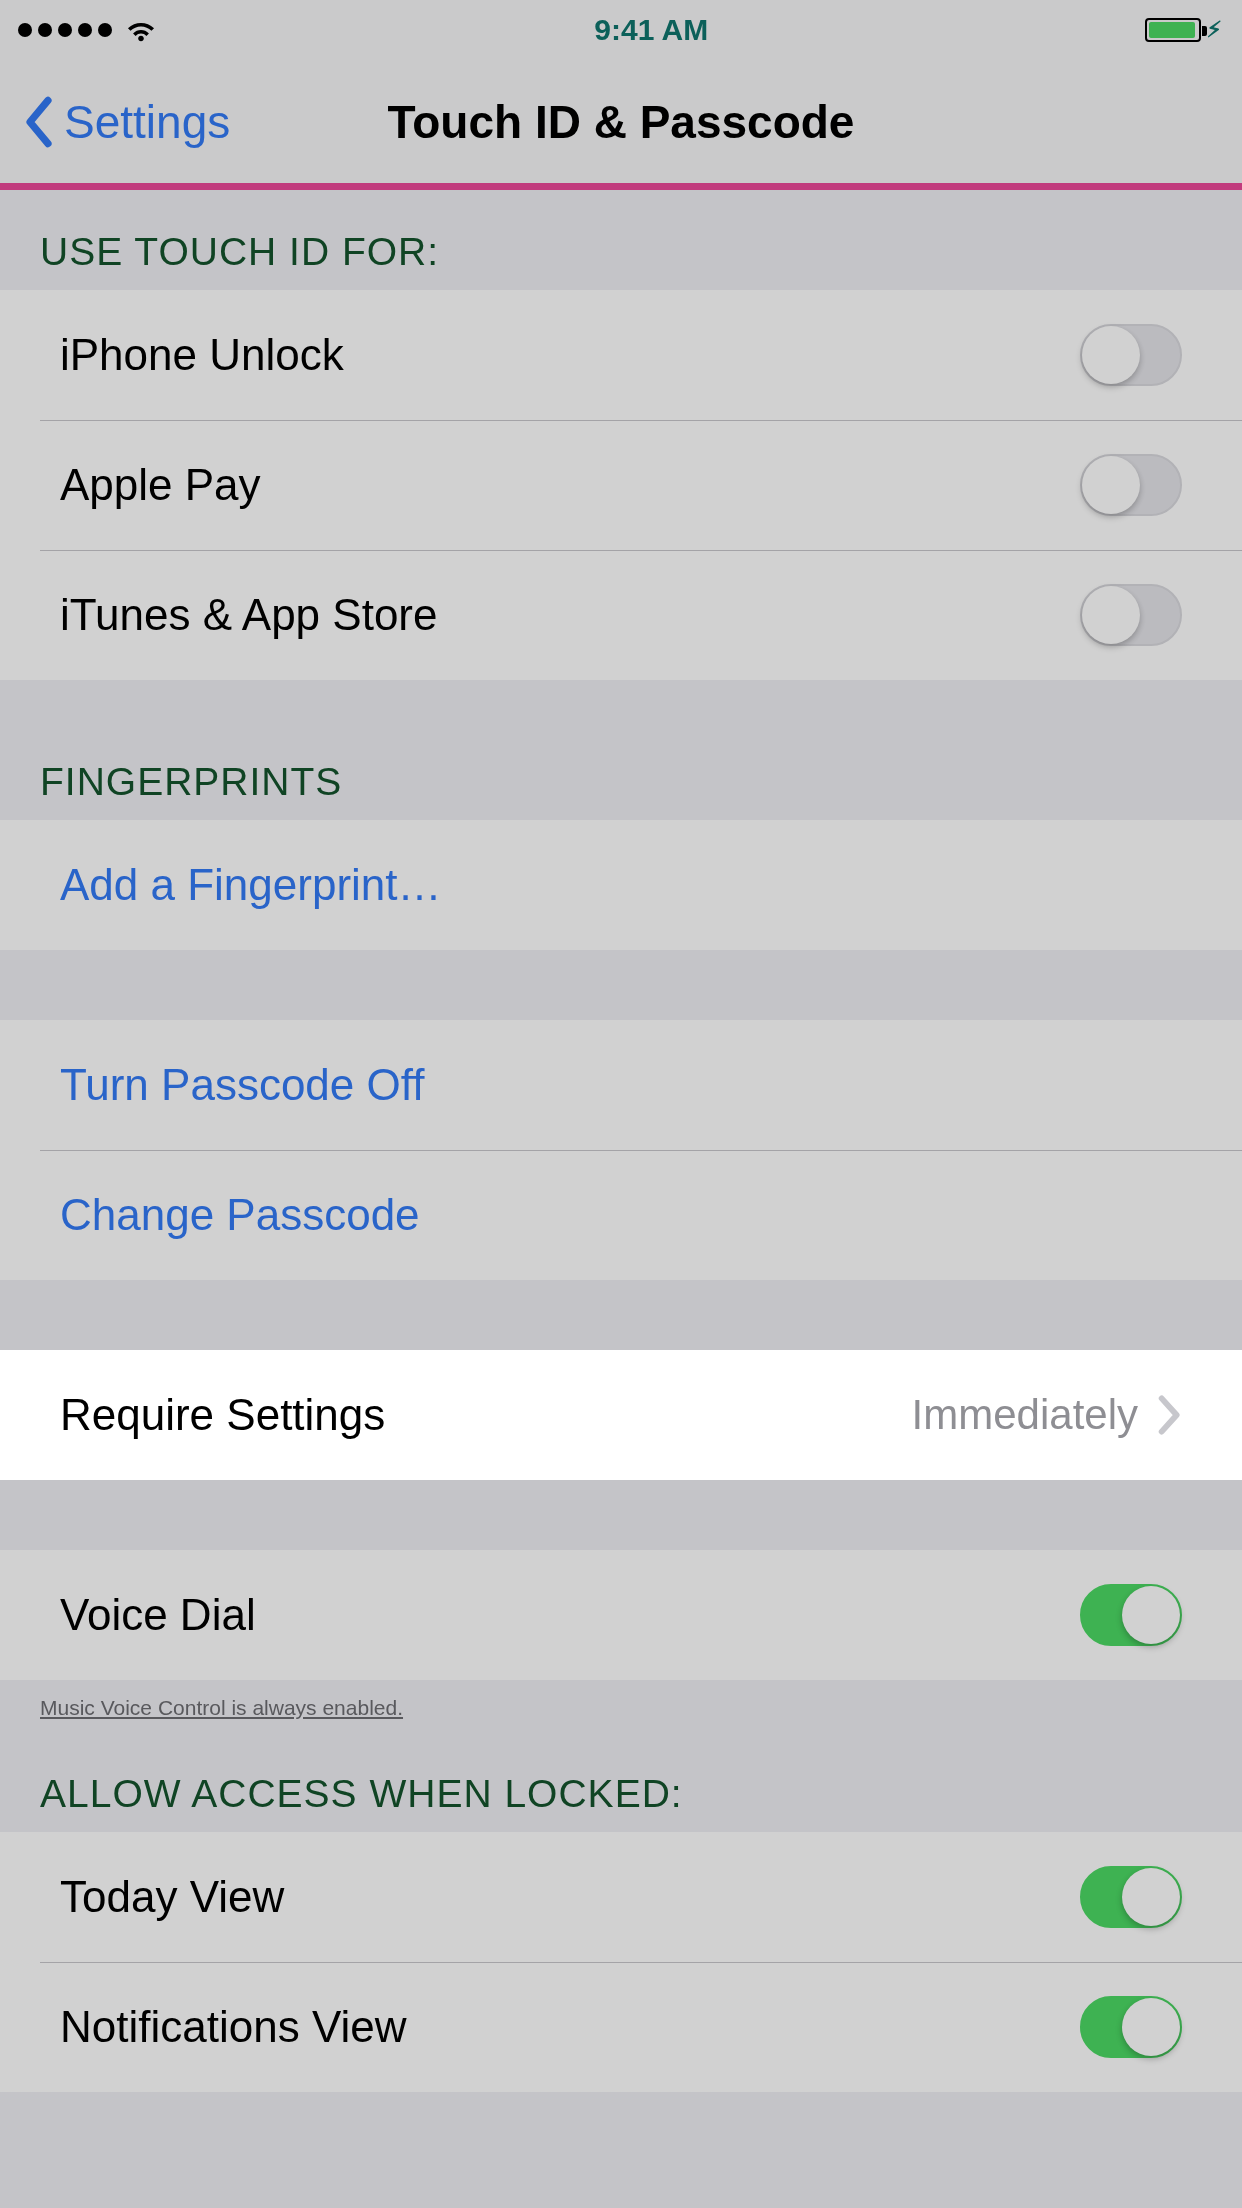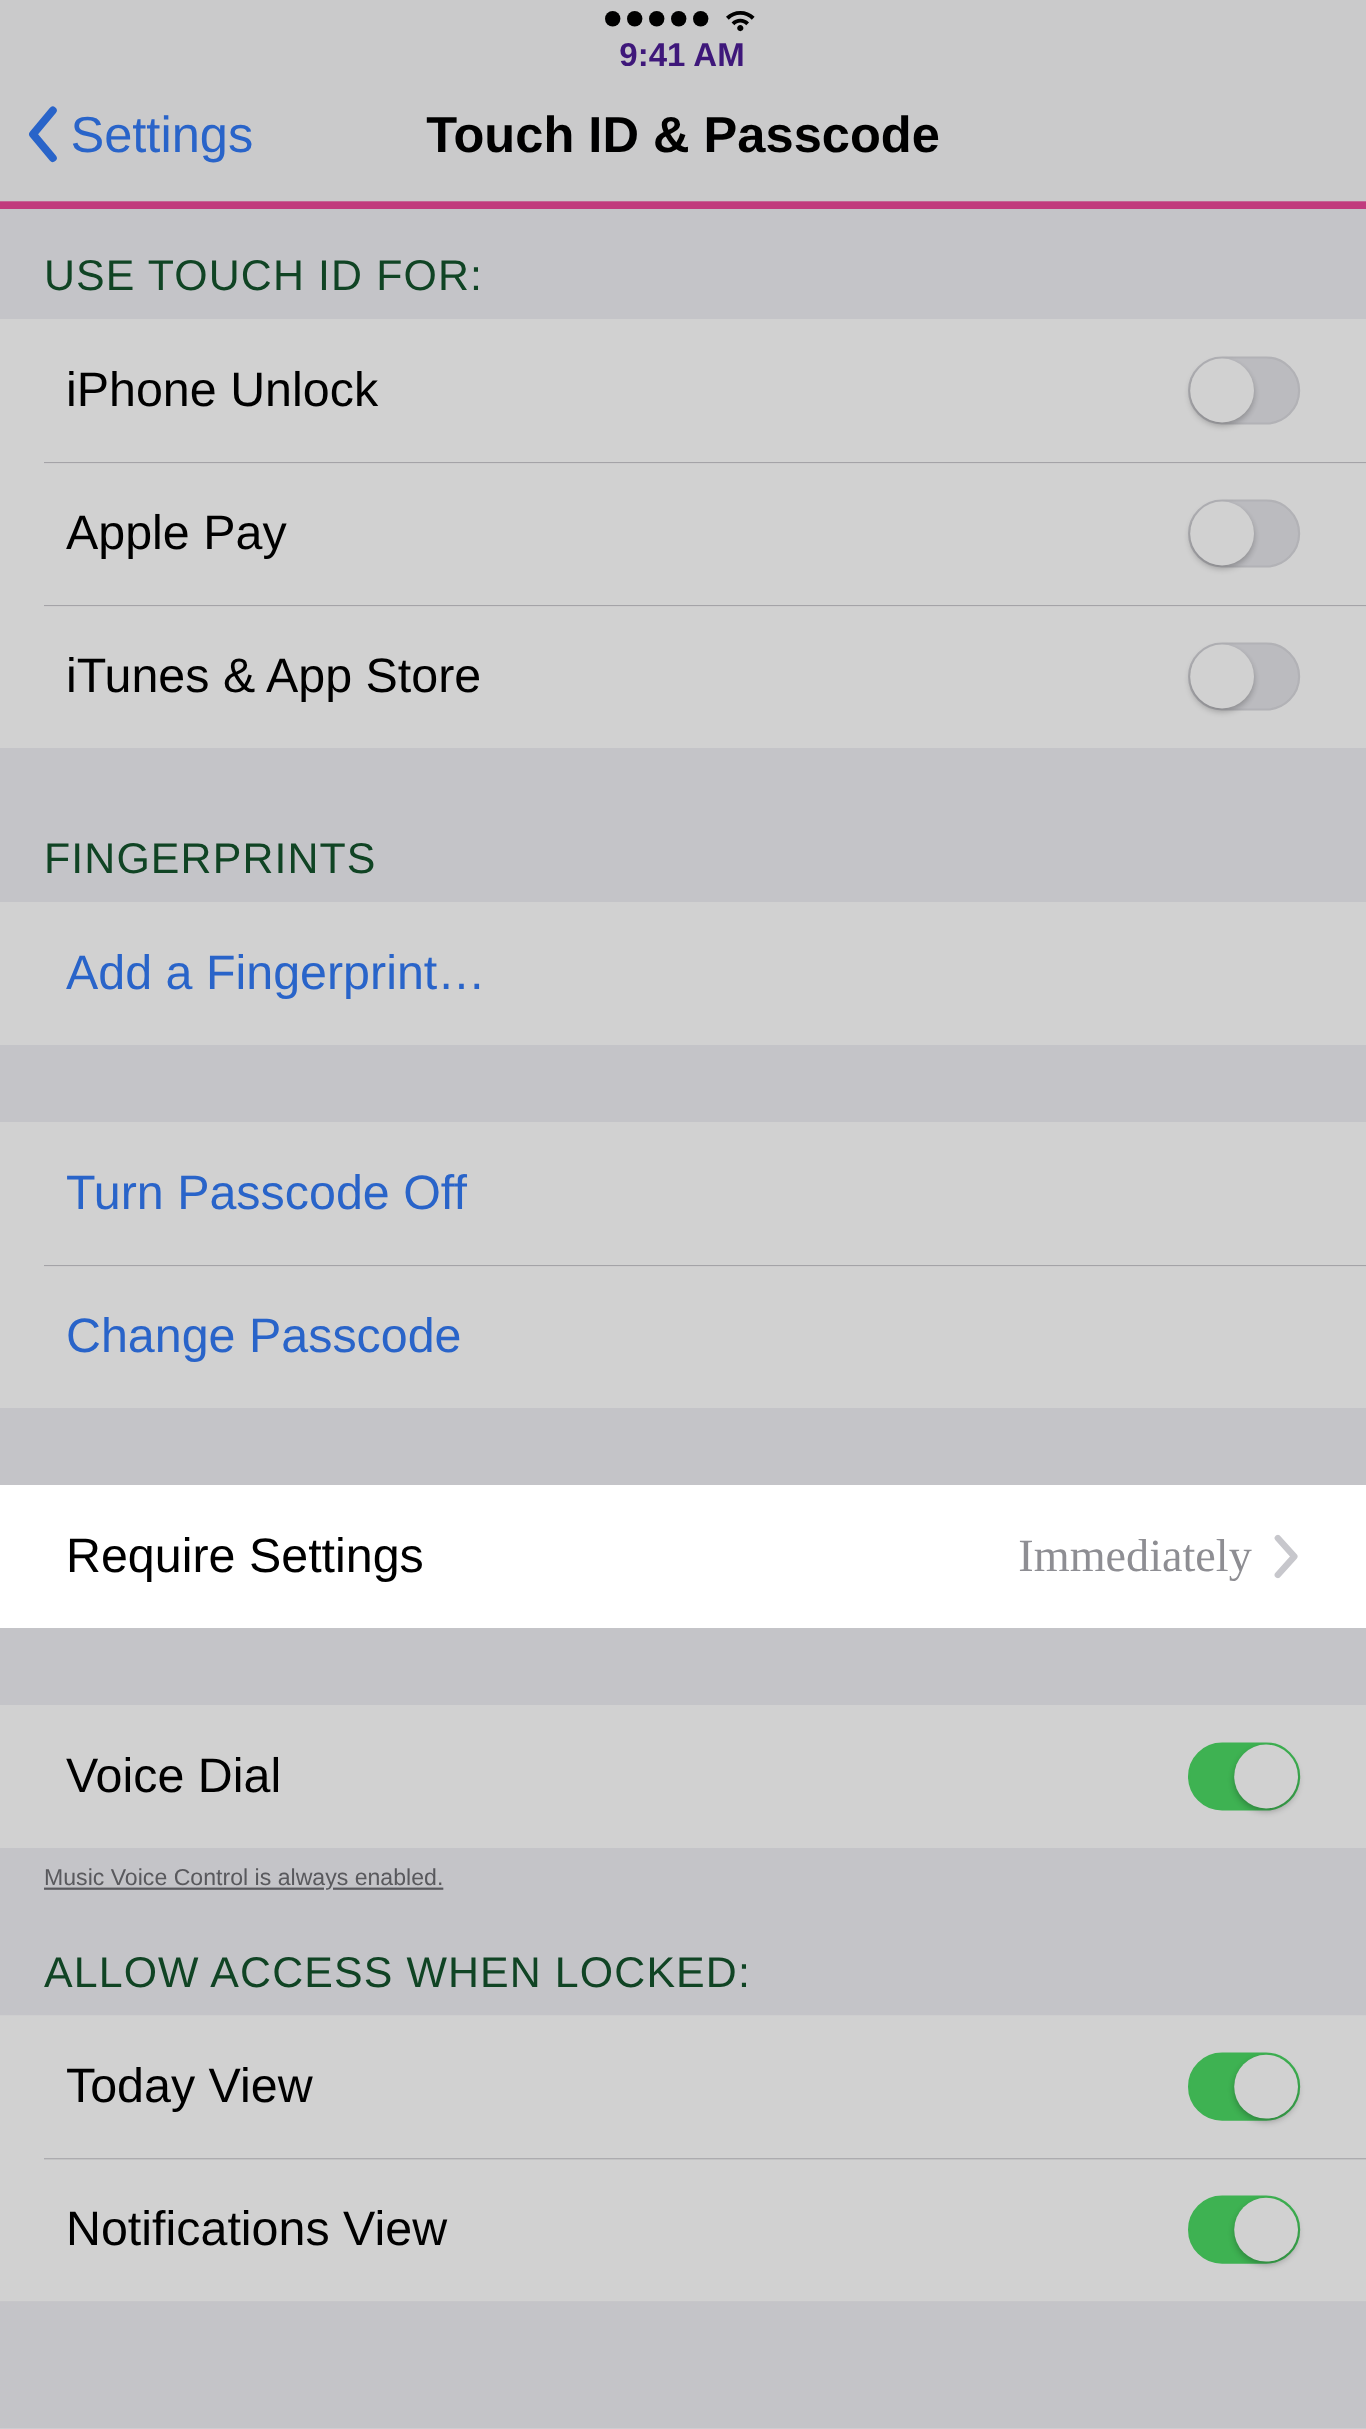--- a/index.html
+++ b/index.html
@@ -20,23 +20,22 @@
   }
   
   .status-bar {
     height: 60px;
     display: flex;
     align-items: center;
     justify-content: space-between;
     padding: 0 20px 0 18px;
     font-size: 30px;
     font-weight: 600;
-    color: #4c1d95;
+    color: #0f766e;
     background: #f7f7f8;
-    flex-direction: column;
   }
   .status-left { display: flex; align-items: center; gap: 12px; }
   .signal-dots { display: flex; gap: 6px; }
   .signal-dots .dot { width: 14px; height: 14px; border-radius: 50%; background: #000; }
   .wifi-icon svg { width: 34px; height: 34px; display:block; }
   .status-time { font-size: 30px; font-weight: 600; }
   .status-right { display: flex; align-items: center; gap: 6px; }
   .battery {
     width: 56px; height: 24px; border: 2px solid #000; border-radius: 4px; position: relative;
   }
@@ -88,21 +87,21 @@
     display: flex; align-items: center;
     min-height: 130px;
     padding: 0 60px;
     position: relative;
   }
   .row + .row::before {
     content: ""; position: absolute; top: 0; left: 40px; right: 0; height: 1px; background: #c8c7cc;
   }
   .row-label { font-size: 44px; color: #000; flex: 1; }
   .row-label.link { color: #337af6; }
-  .row-value { font-size: 42px; color: #8e8e93; margin-right: 20px; font-family: Liberation Serif, serif; }
+  .row-value { font-size: 42px; color: #8e8e93; margin-right: 20px; }
   .disclosure svg { width: 24px; height: 40px; display:block; }
   
   .toggle {
     width: 102px; height: 62px; border-radius: 31px; position: relative;
     background: #e5e5ea; border: 2px solid #d9d9de;
   }
   .toggle .knob {
     position: absolute; top: 0; left: 0; width: 58px; height: 58px; border-radius: 50%;
     background: #fff; box-shadow: 0 3px 6px rgba(0,0,0,0.25);
   }

